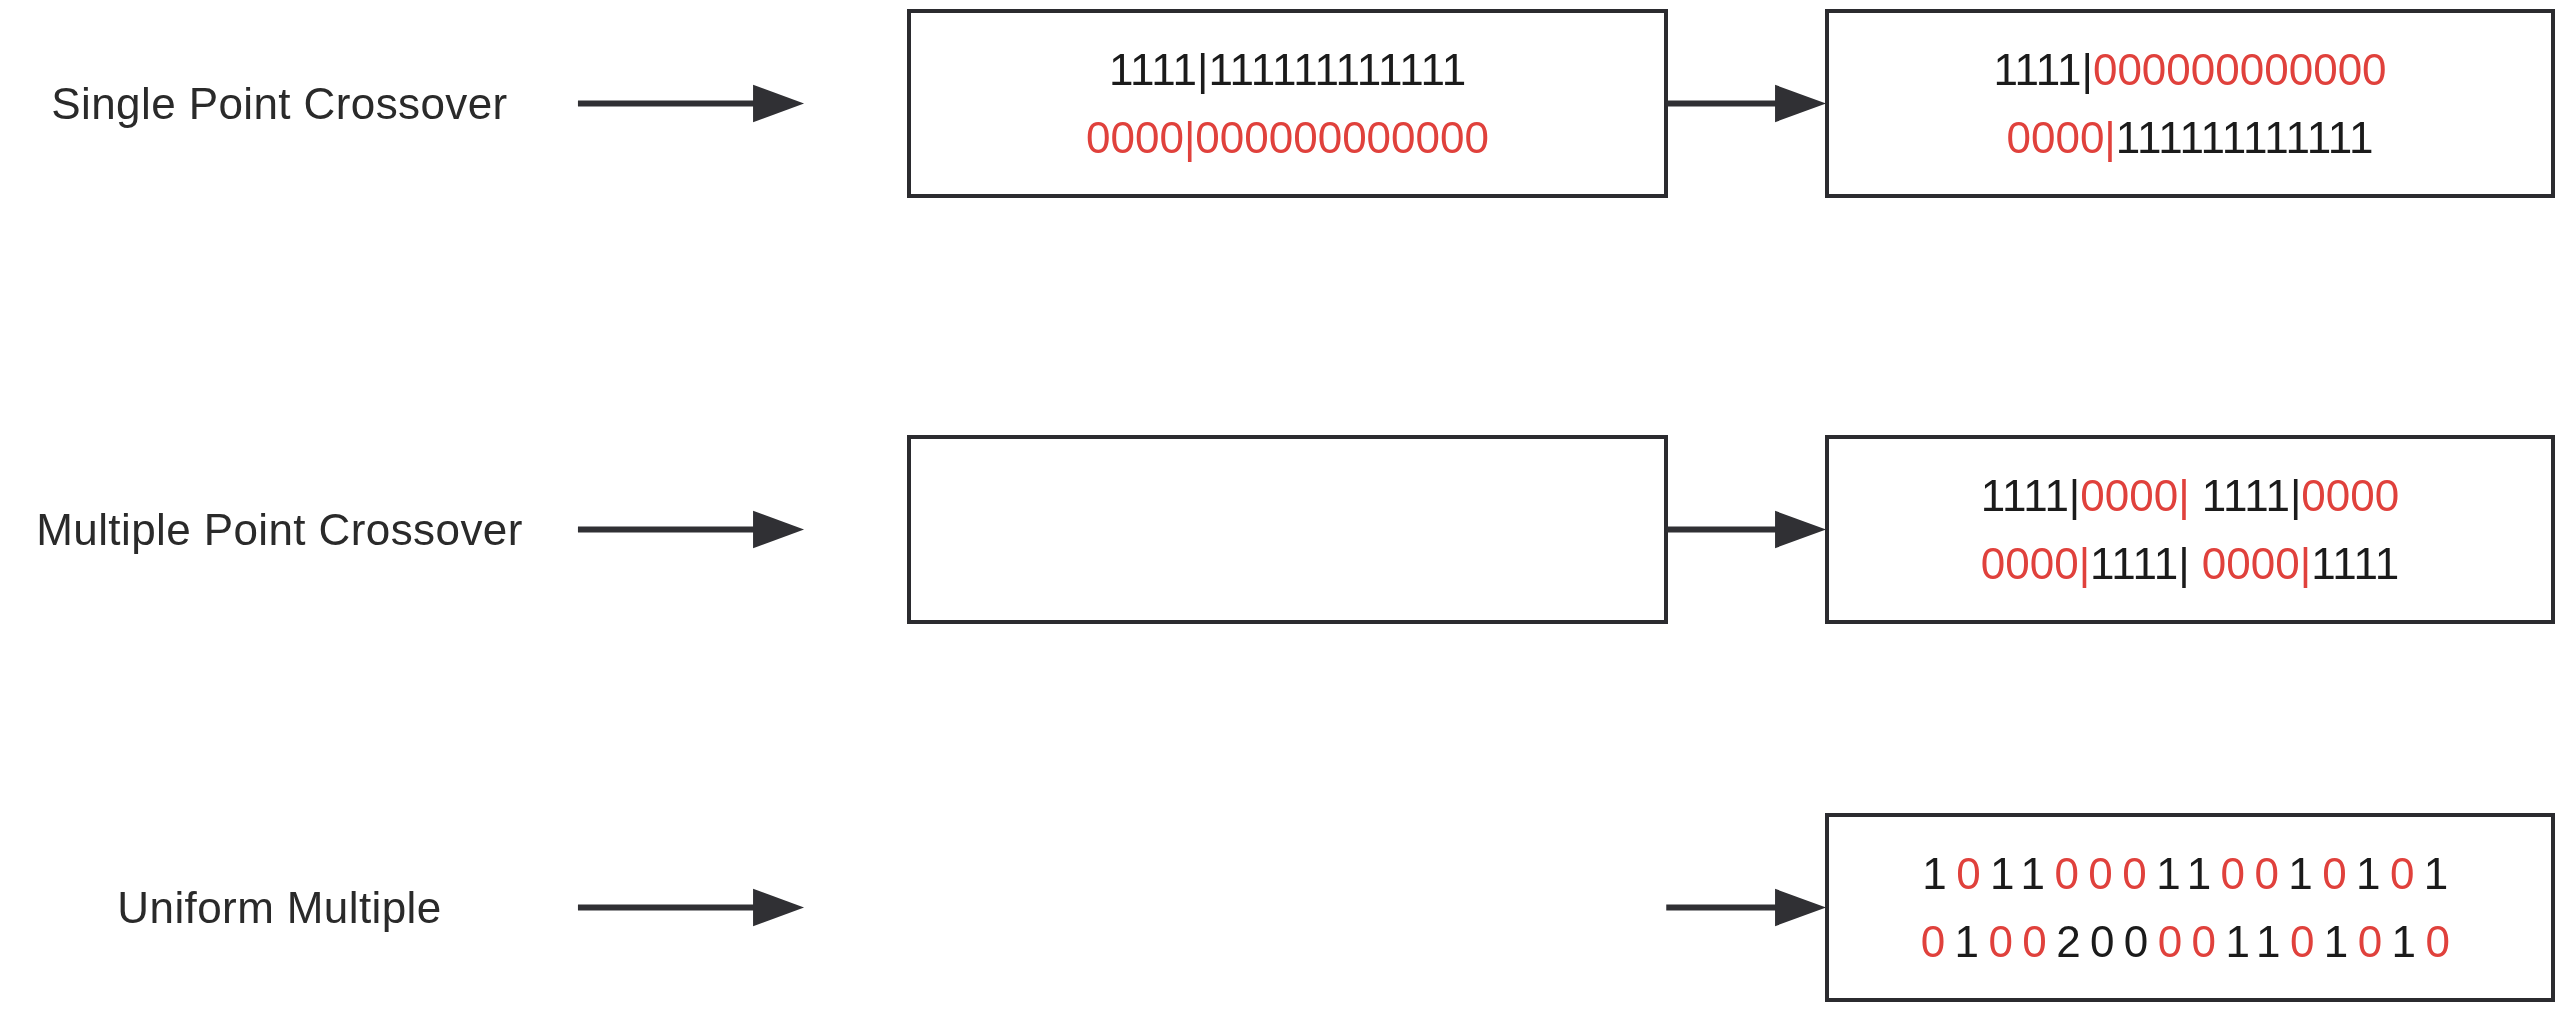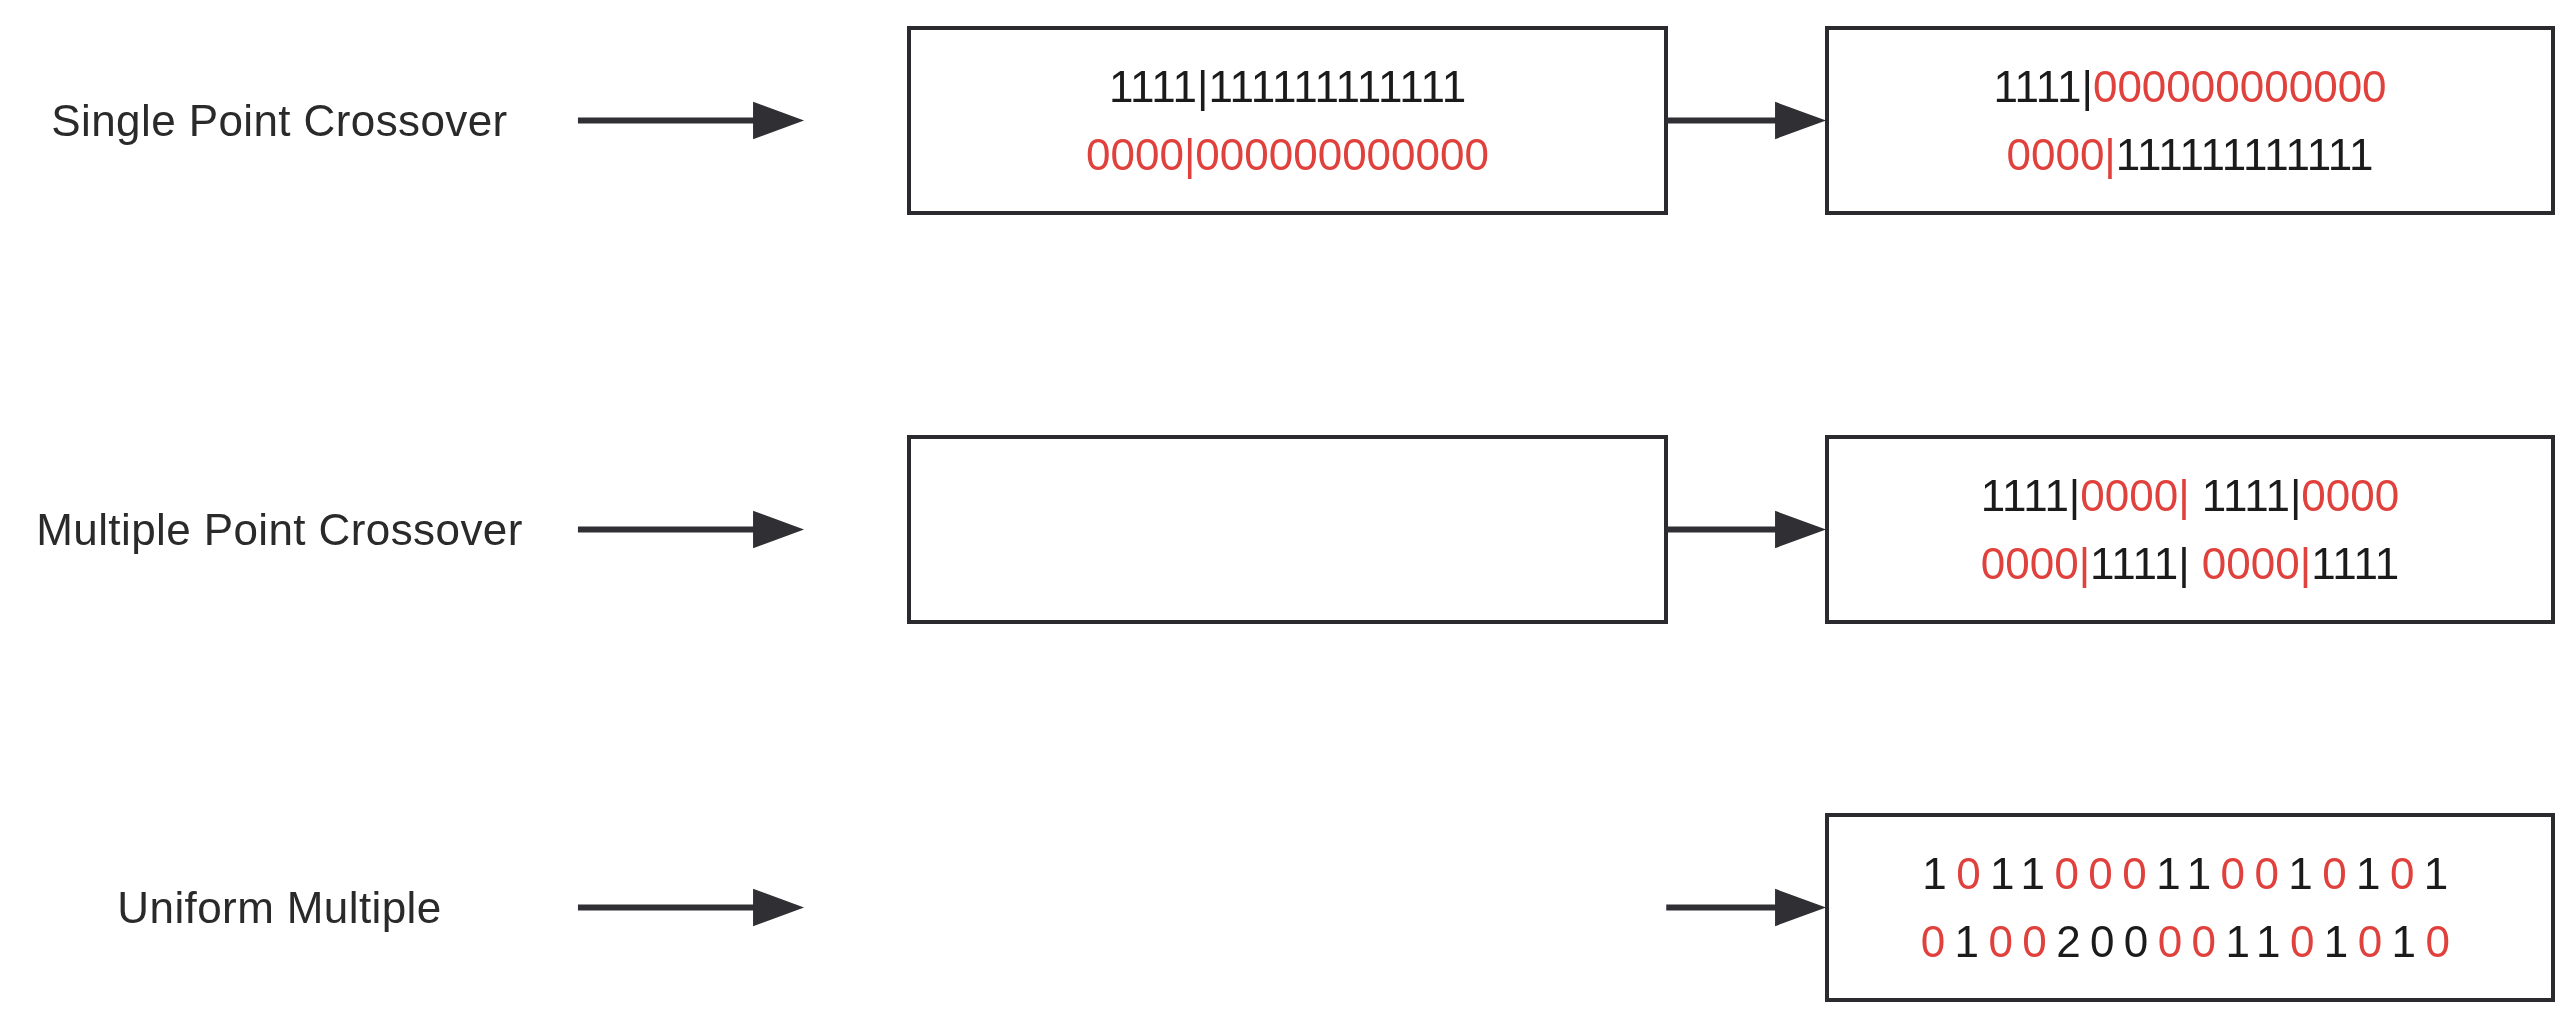--- a/index.html
+++ b/index.html
@@ -36,21 +36,21 @@
   .bit-line{display:block;text-align:center;}
   .spaced .bit-line{letter-spacing:9.4px;}
   .seg-black{color:var(--bit-black,#1b1b1b);}
   .seg-red{color:var(--bit-red,#e0413c);}
 </style>
 </head>
 <body>
 
 <div class="canvas">
 
-  <section class="row" style="top:26px;">
+  <section class="row" style="top:9px;">
     <div class="row-label">Single Point Crossover</div>
     <svg class="arrow-svg label-arrow" viewBox="0 0 270 60" aria-hidden="true">
       <line x1="2" y1="30" x2="214" y2="30"></line>
       <polygon points="208,8 208,52 268,30"></polygon>
     </svg>
     <div class="box box-parents">
       <span class="bit-line"><span class="seg-black">1111|111111111111</span></span>
       <span class="bit-line"><span class="seg-red">0000|000000000000</span></span>
     </div>
     <svg class="arrow-svg connector-arrow" viewBox="0 0 190 60" aria-hidden="true">

